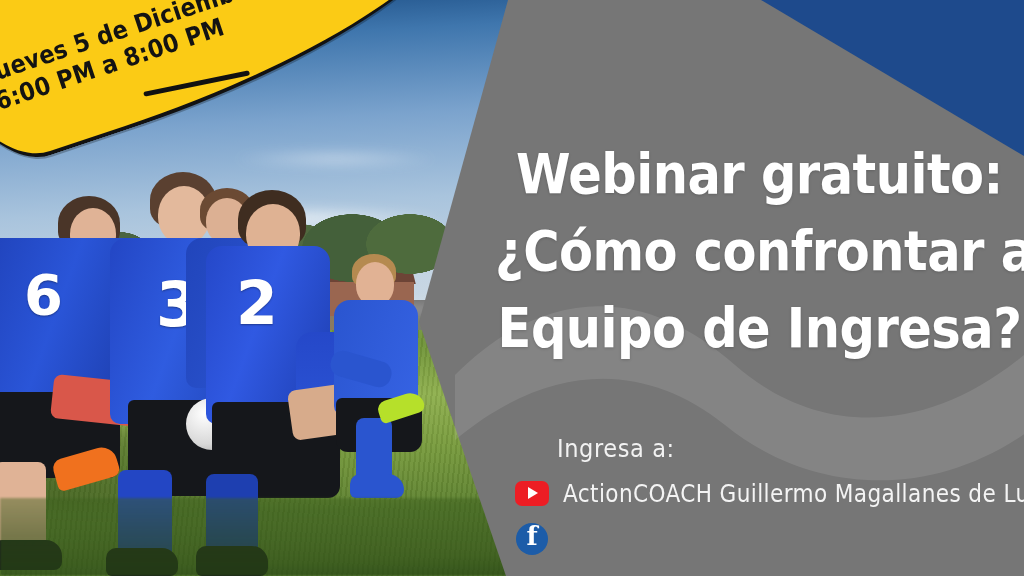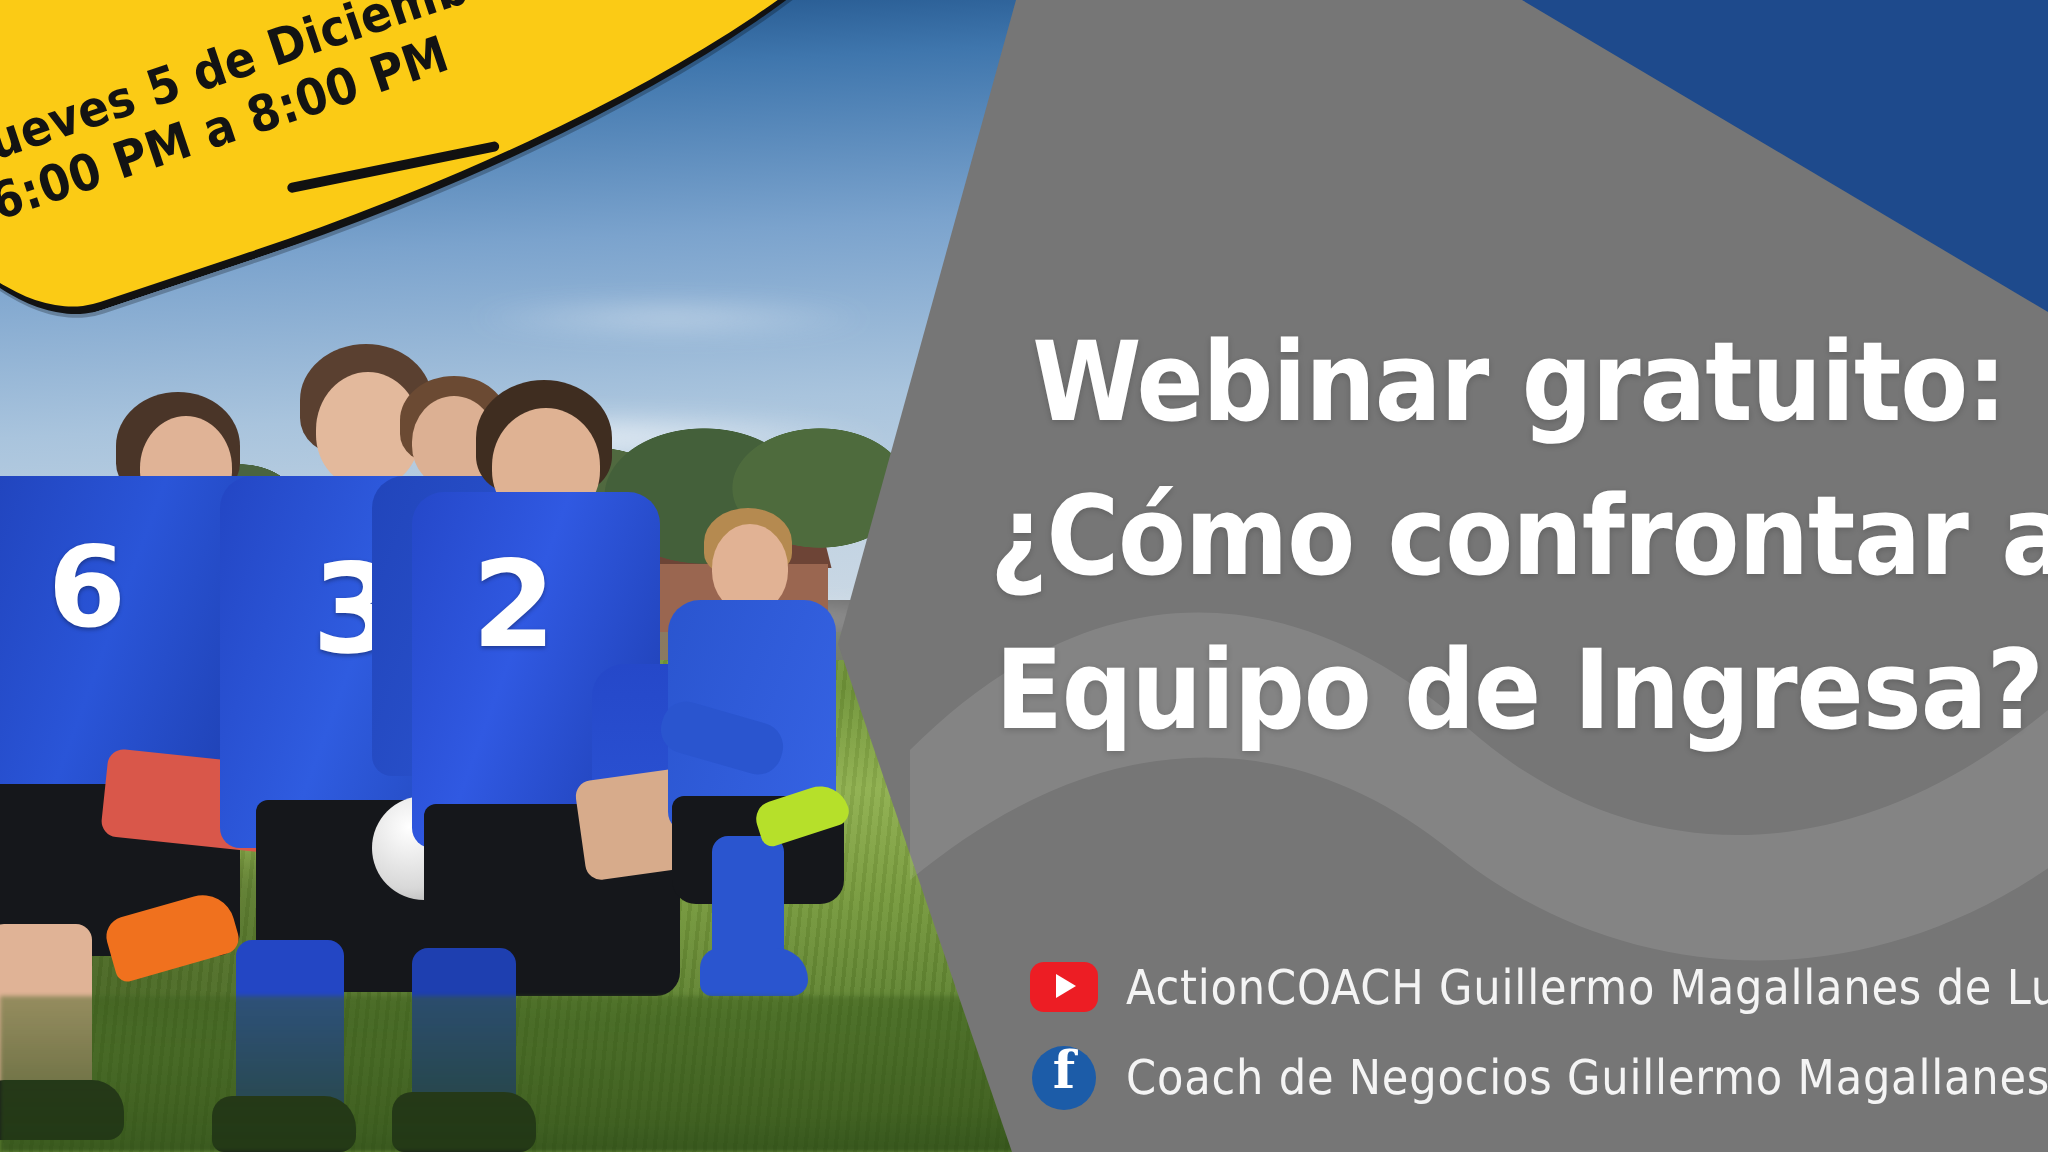--- a/index.html
+++ b/index.html
@@ -104,21 +104,21 @@
   
   .bluetri{
     position:absolute;left:0;top:0;width:1024px;height:200px;
     background:#1e4a8c;
     clip-path:polygon(761px 0, 1024px 0, 1024px 156px);
   }
 
   
   .content{position:absolute;left:495px;top:0;width:529px;height:576px;}
   .title{
-    position:absolute;left:0;top:153px;width:529px;
+    position:absolute;left:0;top:136px;width:529px;
     text-align:center;color:#fff;
     font-family:"DejaVu Sans Condensed","Liberation Sans",sans-serif;
     font-weight:700;font-size:55px;line-height:1.40;
     letter-spacing:-.5px;
     text-shadow:0 1px 3px rgba(0,0,0,.18);
   }
   .title .ln{display:block;white-space:nowrap;}
 
   .ingresa{
     position:absolute;left:62px;top:434px;
@@ -255,35 +255,35 @@
   </div>
 
   <div class="content">
 
     <div class="title">
       <span class="ln">Webinar gratuito:</span>
       <span class="ln">¿Cómo confrontar al</span>
       <span class="ln">Equipo de Ingresa?</span>
     </div>
 
+    <div class="ingresa">Ingresa a:</div>
 
     <div class="social">
 
       <div class="srow">
         <span class="sicon">
           <span class="yt"></span>
         </span>
         <span class="slabel">ActionCOACH Guillermo Magallanes de Luna</span>
       </div>
 
       <div class="srow">
         <span class="sicon">
           <span class="fb">
               <span>f</span>
             </span>
         </span>
-        <span class="slabel">Coach de Negocios Guillermo Magallanes</span>
       </div>
 
     </div>
   </div>
 
 </div>
 
 </body></html>

